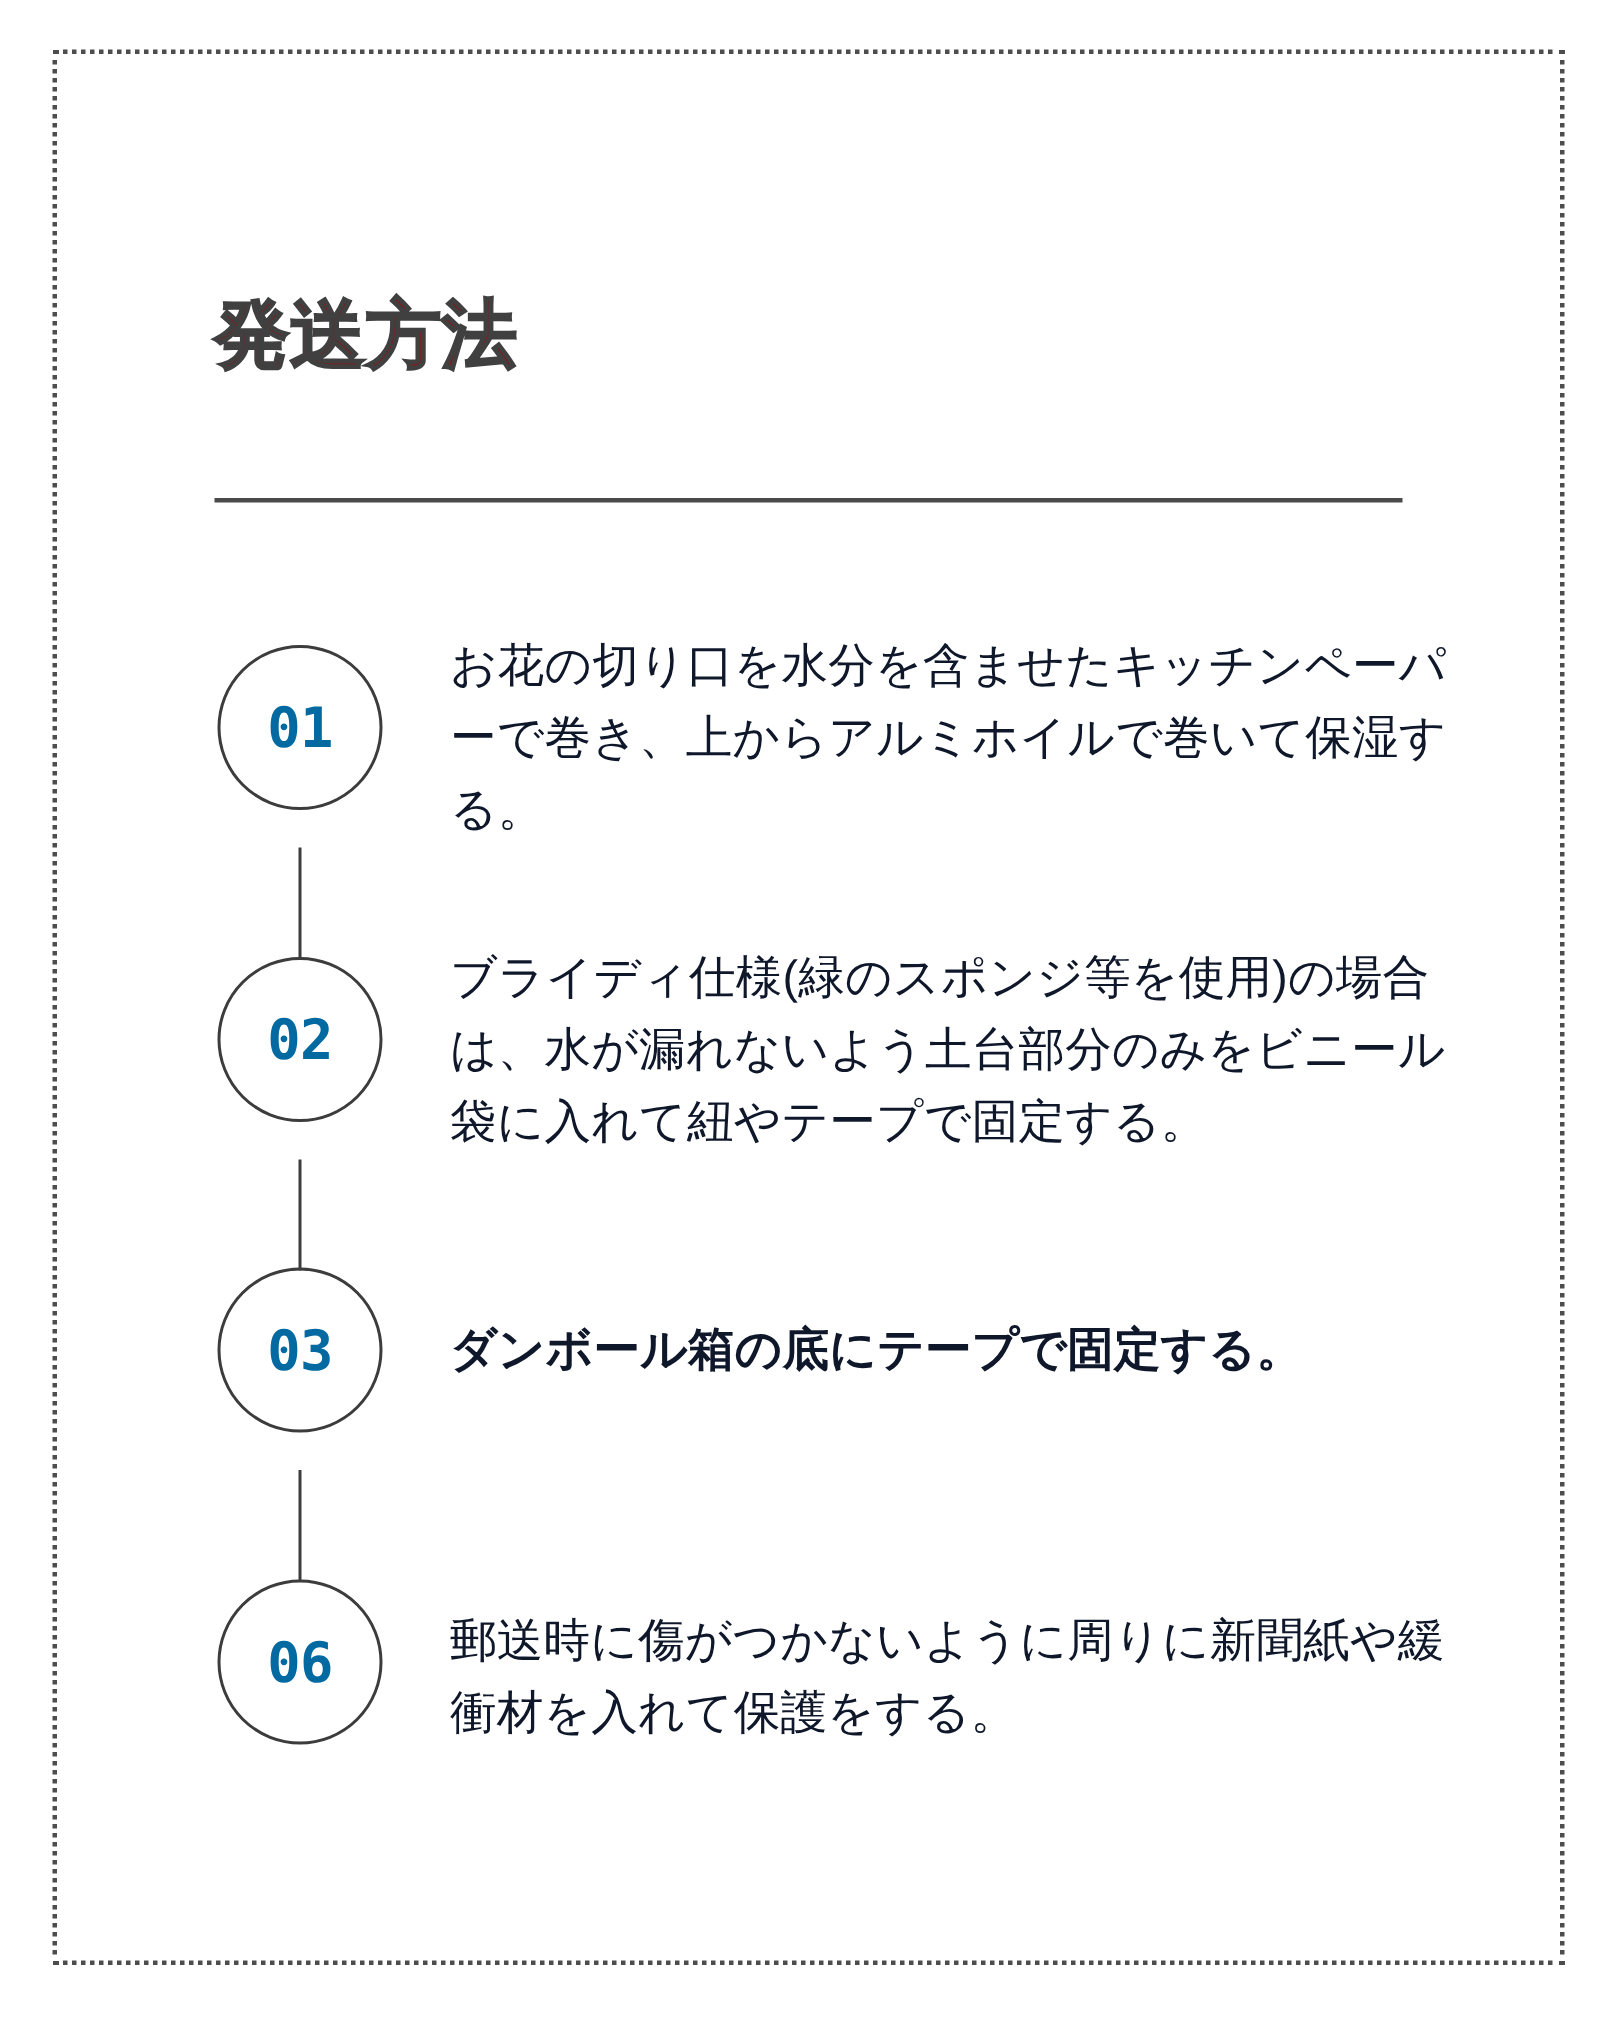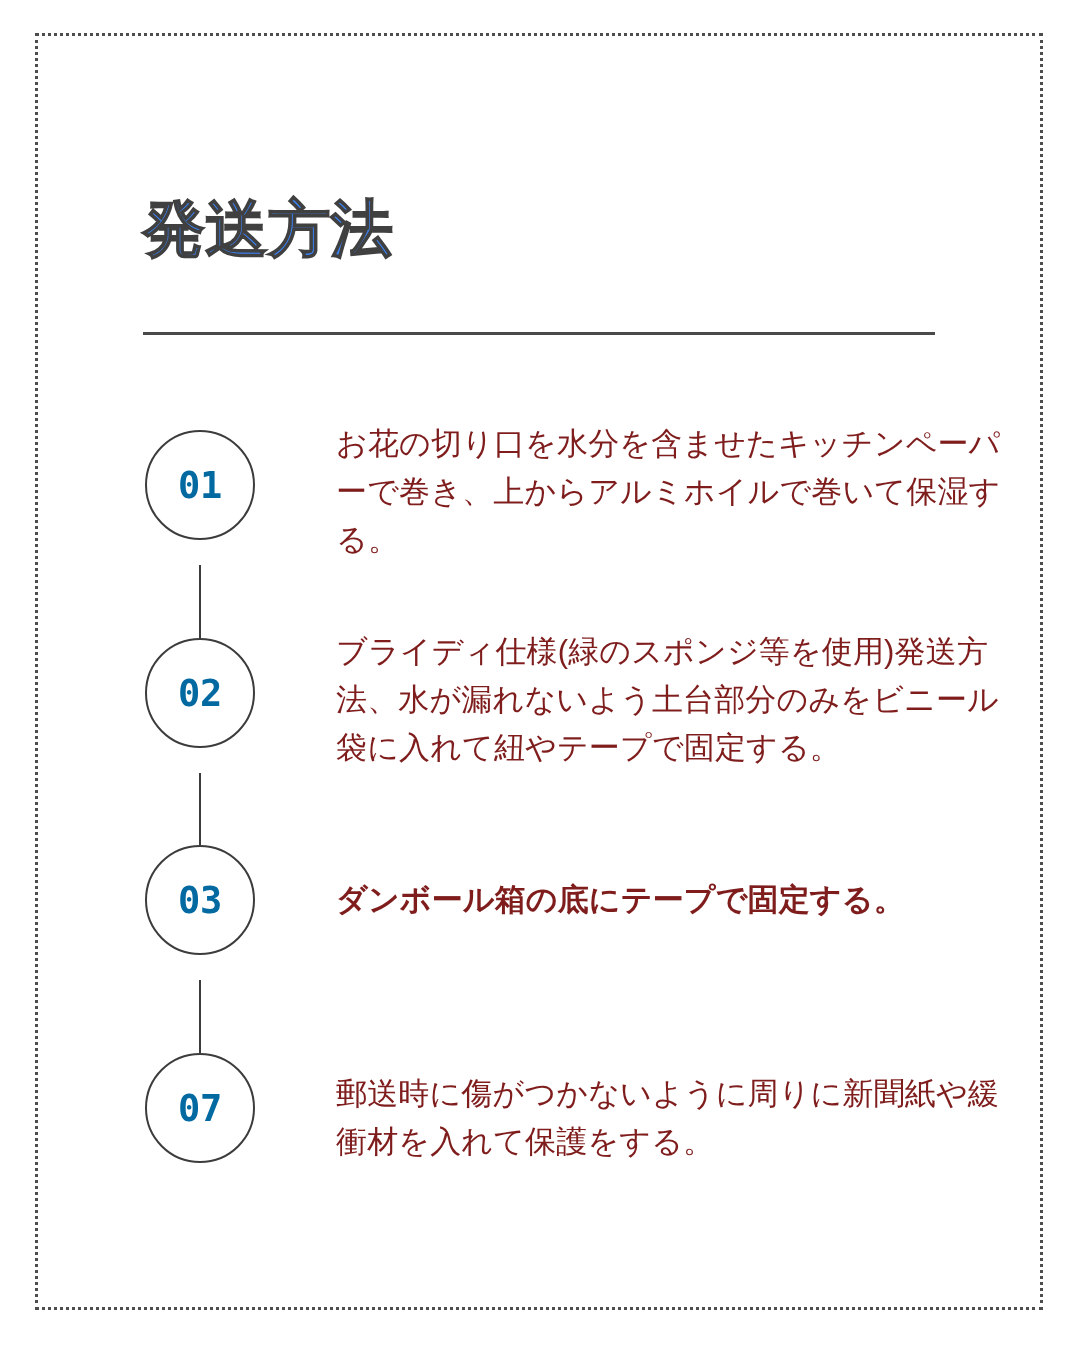--- a/index.html
+++ b/index.html
@@ -27,24 +27,24 @@
     height: 1277px;
     box-sizing: border-box;
     border: 3px dotted #4d4d4d;
   }
 
   
   .heading {
     position: absolute;
     left: 143px;
     top: 196px;
-    font-size: 62px;
+    font-size: 50px;
     line-height: 1.08;
     font-weight: bold;
-    color: #3b82f6;
+    color: #7f1d1d;
     letter-spacing: 0.01em;
     white-space: nowrap;
     -webkit-text-stroke: 1.6px #404040;
   }
 
   .title-rule {
     position: absolute;
     left: 143px;
     top: 332px;
     width: 792px;
@@ -95,24 +95,23 @@
     width: 2.4px;
     background: #3c3c3c;
   }
 
   .step-text {
     position: absolute;
     left: 300px;
     width: 680px;
     font-size: 31px;
     line-height: 48px;
-    color: #7f1d1d;
+    color: #0f172a;
     letter-spacing: 0.005em;
     font-weight: normal;
-    margin-left: 36px;
   }
 
   .step-text p {
     margin: 0;
   }
 </style>
 </head>
 <body>
 
 <div class="canvas">
@@ -133,38 +132,38 @@
         <p>お花の切り口を水分を含ませたキッチンペーパーで巻き、上からアルミホイルで巻いて保湿する。</p>
       </div>
     </div>
     <div class="connector" style="top:565px; height:74px;"></div>
 
     <div class="step" style="top:0;">
       <div class="step-marker" style="top:638px;">
         <span class="step-number">02</span>
       </div>
       <div class="step-text" style="top:628px;">
-        <p>ブライディ仕様(緑のスポンジ等を使用)発送方法、水が漏れないよう土台部分のみをビニール袋に入れて紐やテープで固定する。</p>
+        <p>ブライディ仕様(緑のスポンジ等を使用)の場合は、水が漏れないよう土台部分のみをビニール袋に入れて紐やテープで固定する。</p>
       </div>
     </div>
     <div class="connector" style="top:773px; height:74px;"></div>
 
     <div class="step" style="top:0;">
       <div class="step-marker" style="top:845px;align-items:center;">
         <span class="step-number">03</span>
       </div>
       <div class="step-text" style="top:876px;font-weight:bold;">
         <p>ダンボール箱の底にテープで固定する。</p>
       </div>
     </div>
     <div class="connector" style="top:980px; height:74px;"></div>
 
     <div class="step" style="top:0;">
       <div class="step-marker" style="top:1053px;">
-        <span class="step-number">07</span>
+        <span class="step-number">06</span>
       </div>
       <div class="step-text" style="top:1070px;">
         <p>郵送時に傷がつかないように周りに新聞紙や緩衝材を入れて保護をする。</p>
       </div>
     </div>
 
   </div>
 </div>
 
 </body></html>

